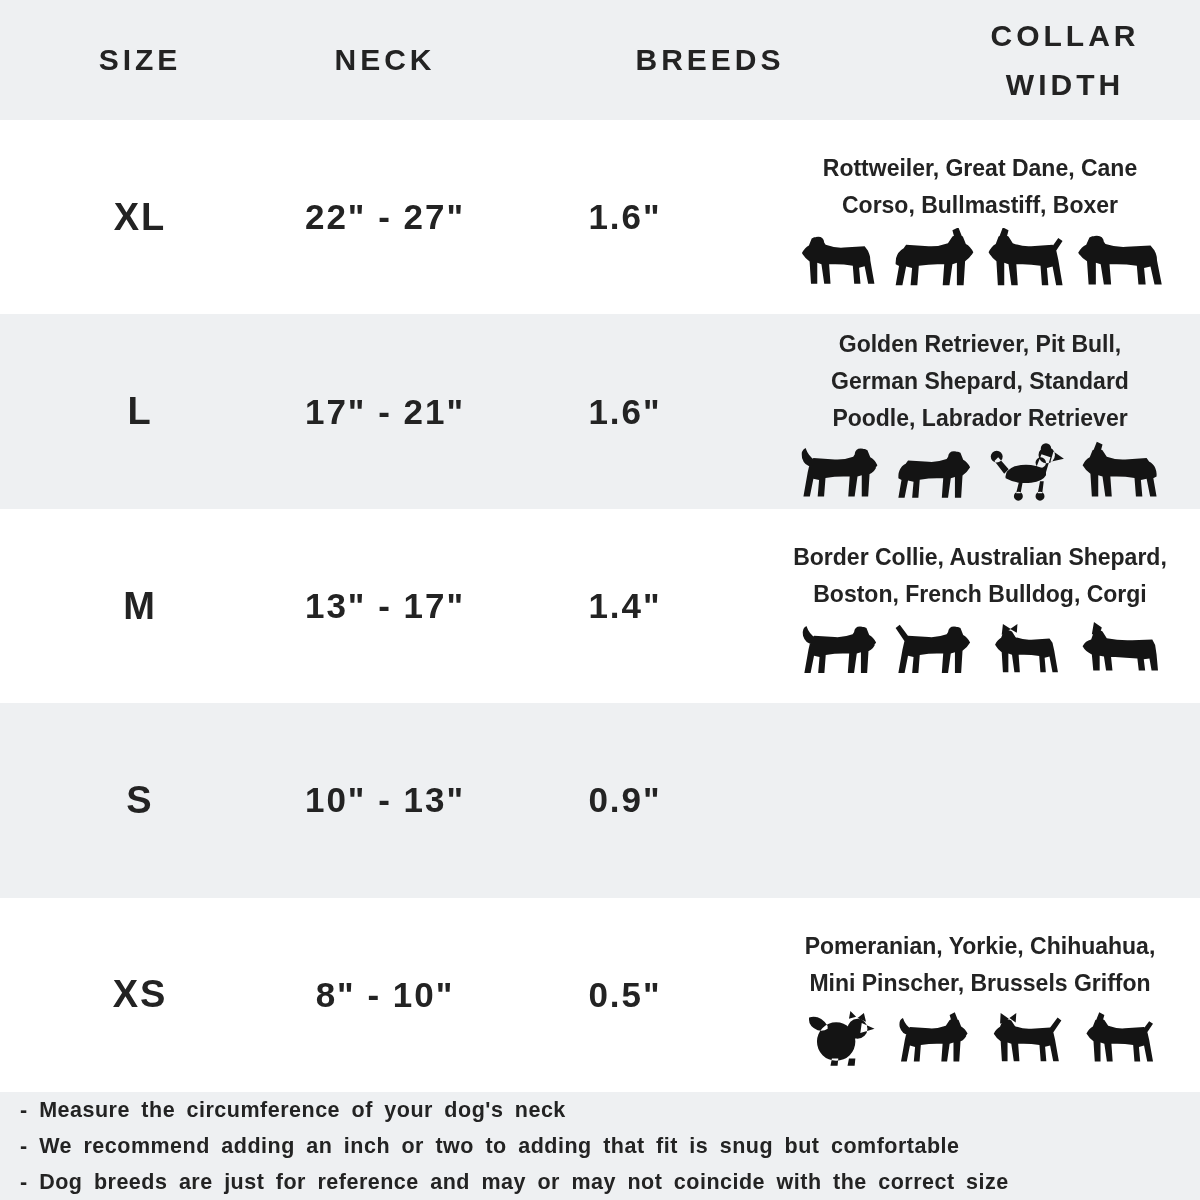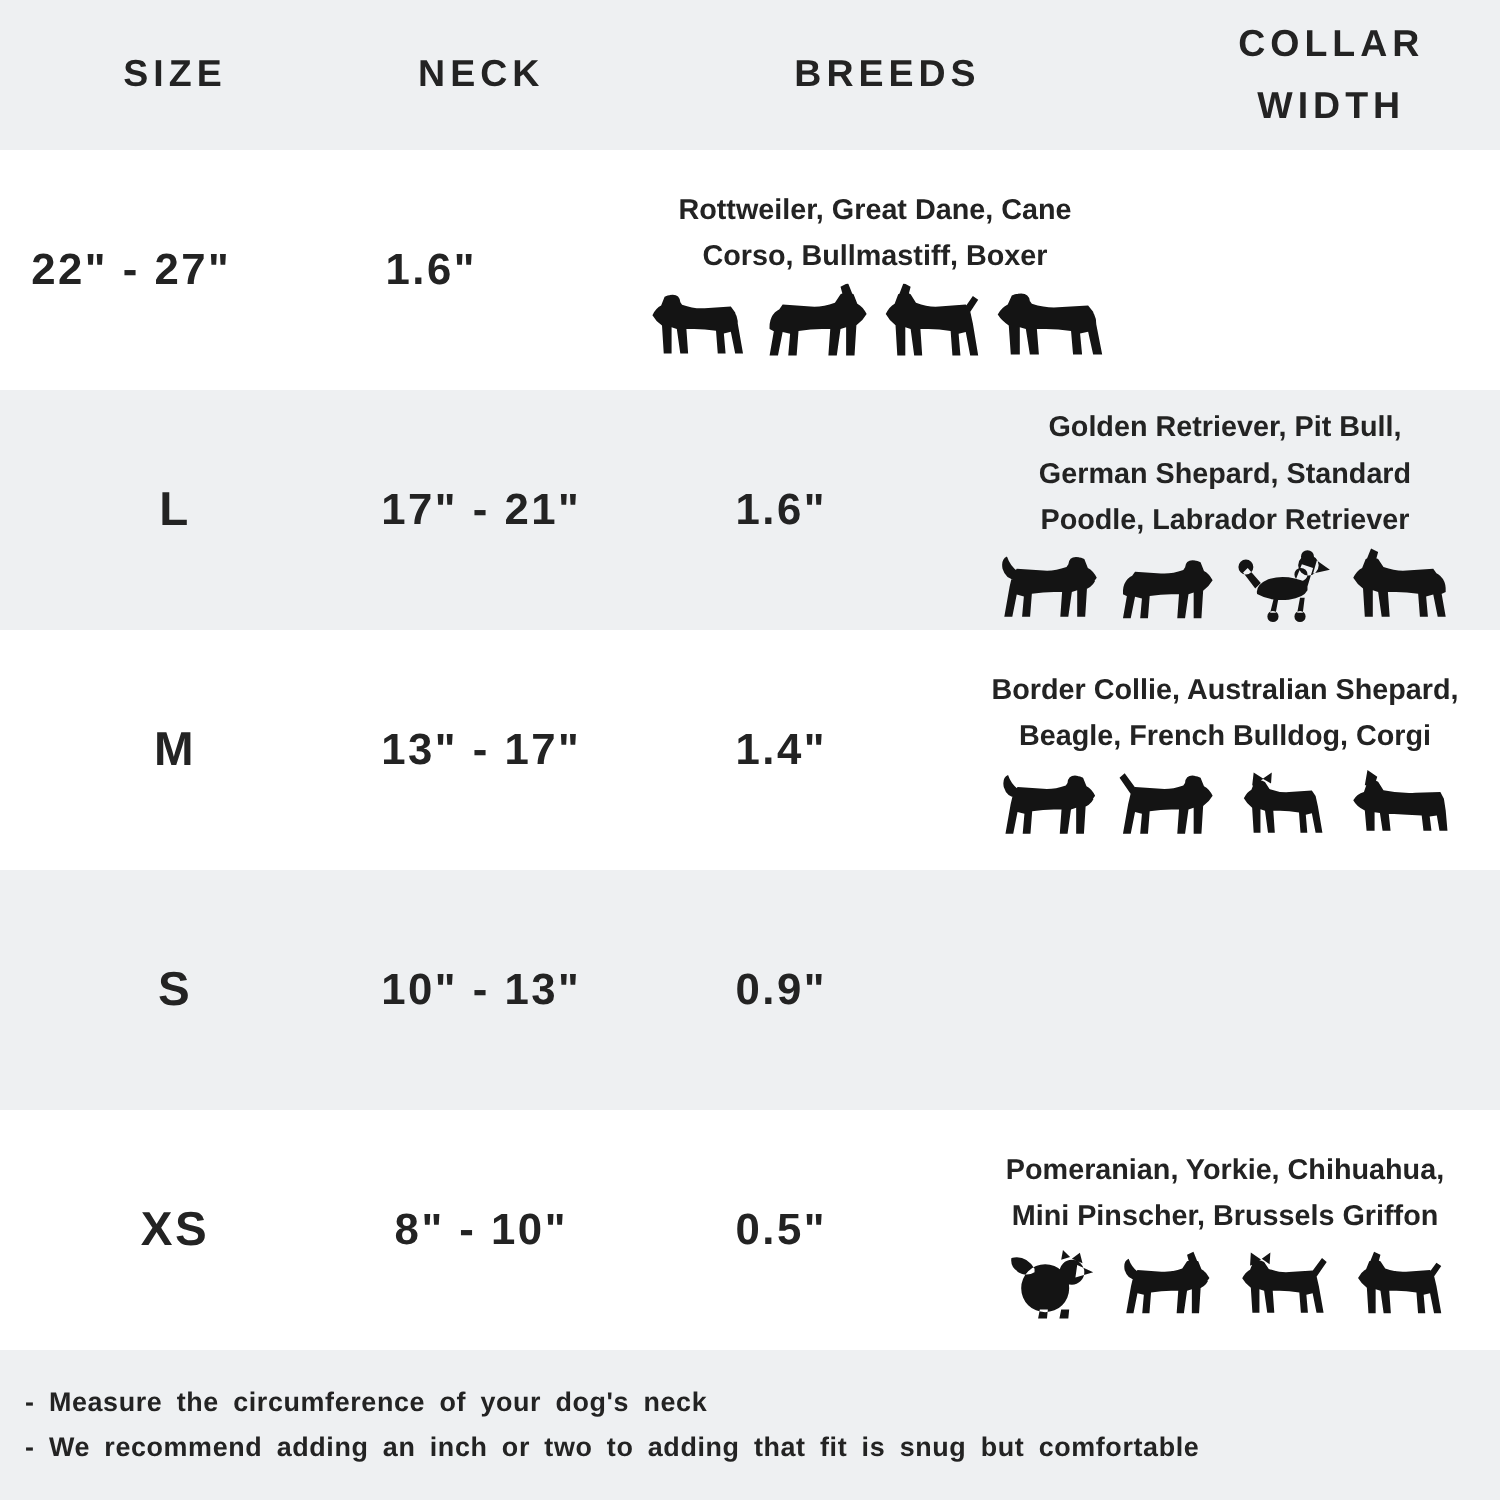--- a/index.html
+++ b/index.html
@@ -25,21 +25,21 @@
   .trow{flex:1 1 0;display:flex;}
   .cell{display:flex;align-items:center;justify-content:center;text-align:center;}
   .size-val{font-size:38px;font-weight:bold;letter-spacing:2px;}
   .num-val{font-size:35px;font-weight:bold;letter-spacing:2px;white-space:nowrap;}
   .breeds-cell{flex-direction:column;gap:4px;padding-top:8px;}
   .breeds-text{font-size:23px;font-weight:bold;line-height:37px;max-width:388px;
                text-align:center;text-wrap:balance;}
   .dogs{display:flex;align-items:flex-end;justify-content:center;gap:4px;}
   .dog{width:90px;height:64px;display:block;}
   
-  .notes{height:120px;flex:none;display:flex;flex-direction:column;justify-content:center;
+  .notes{height:108px;flex:none;display:flex;flex-direction:column;justify-content:center;
          padding-left:20px;box-sizing:border-box;}
   .note{font-size:21.5px;font-weight:bold;line-height:36px;letter-spacing:0.5px;word-spacing:5px;}
 </style>
 </head>
 <body>
 
 <div class="page">
 
   <div class="thead stripe">
     <div class="hcell col1">
@@ -50,20 +50,21 @@
       </div>
     <div class="hcell col4">
         <span>BREEDS</span>
       </div>
     <div class="hcell col3">
         <span>COLLAR WIDTH</span>
       </div>
   </div>
 
   <div class="trow">
+    <div class="cell col1 size-val">XL</div>
     <div class="cell col2 num-val">22" - 27"</div>
     <div class="cell col3 num-val">1.6"</div>
     <div class="cell col4 breeds-cell">
       <div class="breeds-text">Rottweiler, Great Dane, Cane Corso, Bullmastiff, Boxer</div>
       <div class="dogs">
           <svg viewBox="0 0 120 90" class="dog">
             <g transform="translate(2,2) scale(0.98)">
               <path d="M6,34 Q10,26 16,23 L20,13 Q27,9 34,13 L40,22 Q54,27 66,26 L96,24 L101,31 L104,44 L110,78 L101,78 L96,53 L88,55 L90,78 L81,78 L79,52 Q66,50 54,50 L45,50 L47,78 L38,78 L34,50 L28,48 L28,78 L19,78 L17,46 Q10,41 6,34 Z M26,11 Q37,9 38,19 L36,32 Q28,34 26,26 Z M96,26 Q105,33 104,47 L98,47 Q99,36 92,31 Z" fill="#141414"></path>
             </g>
           </svg>
@@ -115,21 +116,21 @@
           </svg>
         </div>
     </div>
   </div>
 
   <div class="trow">
     <div class="cell col1 size-val">M</div>
     <div class="cell col2 num-val">13" - 17"</div>
     <div class="cell col3 num-val">1.4"</div>
     <div class="cell col4 breeds-cell">
-      <div class="breeds-text">Border Collie, Australian Shepard, Beagle, French Bulldog, Corgi</div>
+      <div class="breeds-text">Border Collie, Australian Shepard, Boston, French Bulldog, Corgi</div>
       <div class="dogs">
           <svg viewBox="0 0 120 90" class="dog">
             <g transform="translate(120,0) scale(-1,1) translate(2,3) scale(0.97)">
               <path d="M6,34 Q10,26 16,23 L20,13 Q27,9 34,13 L40,22 Q54,27 66,26 L96,24 L101,31 L104,44 L110,78 L101,78 L96,53 L88,55 L90,78 L81,78 L79,52 Q66,50 54,50 L45,50 L47,78 L38,78 L34,50 L28,48 L28,78 L19,78 L17,46 Q10,41 6,34 Z M26,11 Q37,9 38,19 L36,32 Q28,34 26,26 Z M93,28 Q103,22 107,10 Q114,13 112,24 Q108,37 96,36 Z M12,32 Q24,34 22,48 Q12,46 8,38 Z" fill="#141414"></path>
             </g>
           </svg>
           <svg viewBox="0 0 120 90" class="dog">
             <g transform="translate(120,0) scale(-1,1) translate(2,3) scale(0.97)">
               <path d="M6,34 Q10,26 16,23 L20,13 Q27,9 34,13 L40,22 Q54,27 66,26 L96,24 L101,31 L104,44 L110,78 L101,78 L96,53 L88,55 L90,78 L81,78 L79,52 Q66,50 54,50 L45,50 L47,78 L38,78 L34,50 L28,48 L28,78 L19,78 L17,46 Q10,41 6,34 Z M26,11 Q37,9 38,19 L36,32 Q28,34 26,26 Z M94,27 L108,8 L114,13 L101,32 Z" fill="#141414"></path>
             </g>
@@ -181,15 +182,16 @@
               <path d="M6,34 Q10,26 16,23 L20,13 Q27,9 34,13 L40,22 Q54,27 66,26 L96,24 L101,31 L104,44 L110,78 L101,78 L96,53 L88,55 L90,78 L81,78 L79,52 Q66,50 54,50 L45,50 L47,78 L38,78 L34,50 L28,48 L28,78 L19,78 L17,46 Q10,41 6,34 Z M20,16 L26,1 L34,5 L31,16 Z M95,27 L104,15 L110,19 L101,32 Z" fill="#141414"></path>
             </g>
           </svg>
         </div>
     </div>
   </div>
 
   <div class="notes stripe">
     <div class="note">- Measure the circumference of your dog's neck</div>
     <div class="note">- We recommend adding an inch or two to adding that fit is snug but comfortable</div>
+    <div class="note">- Dog breeds are just for reference and may or may not coincide with the correct size</div>
   </div>
 
 </div>
 
 </body></html>

